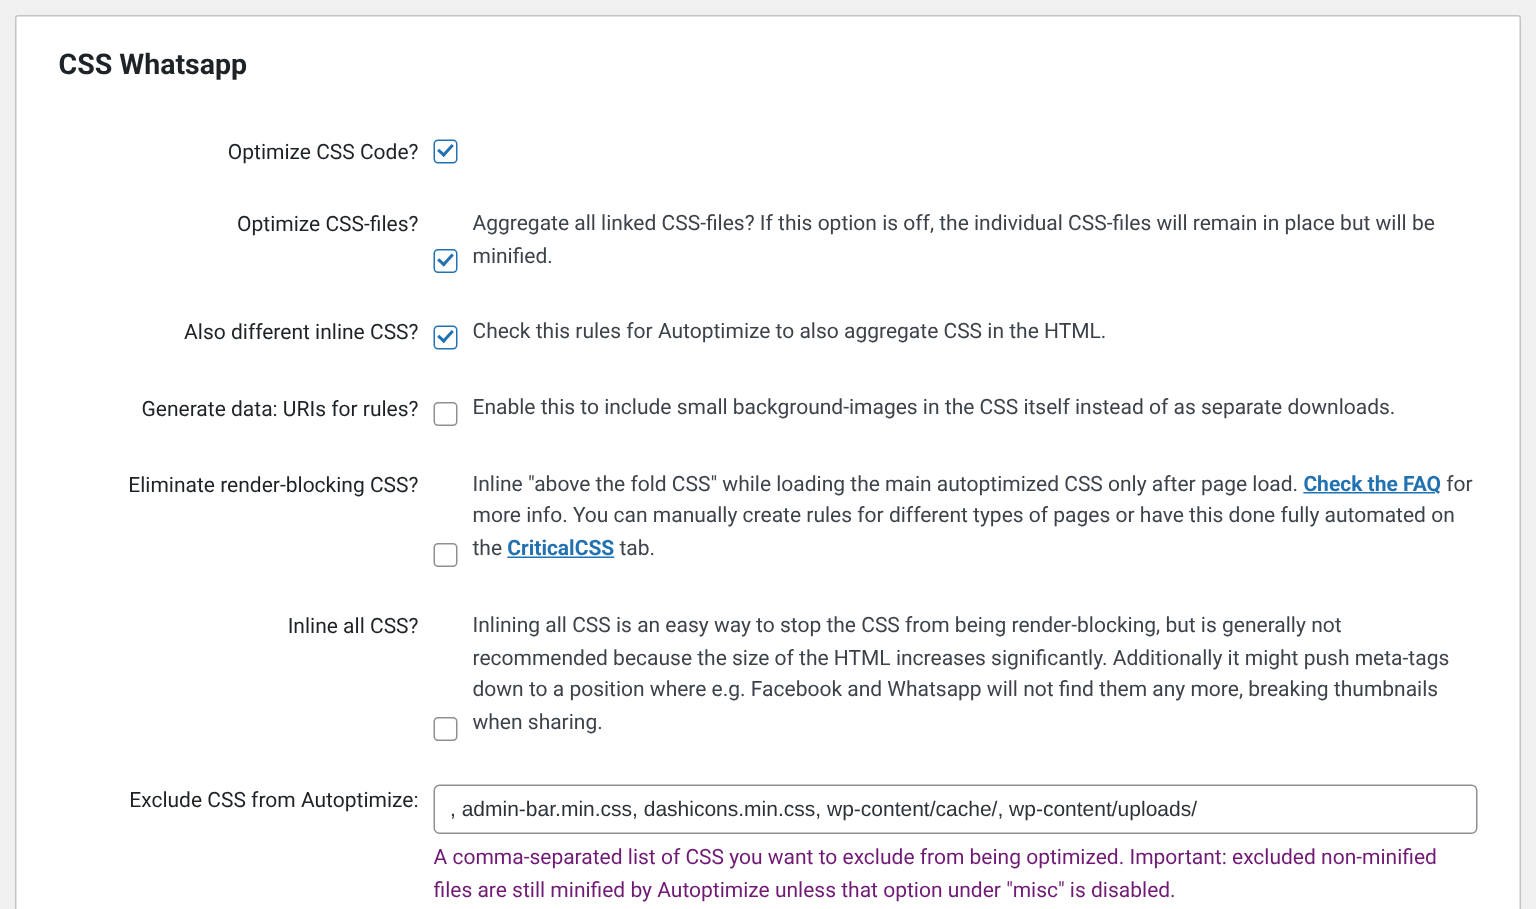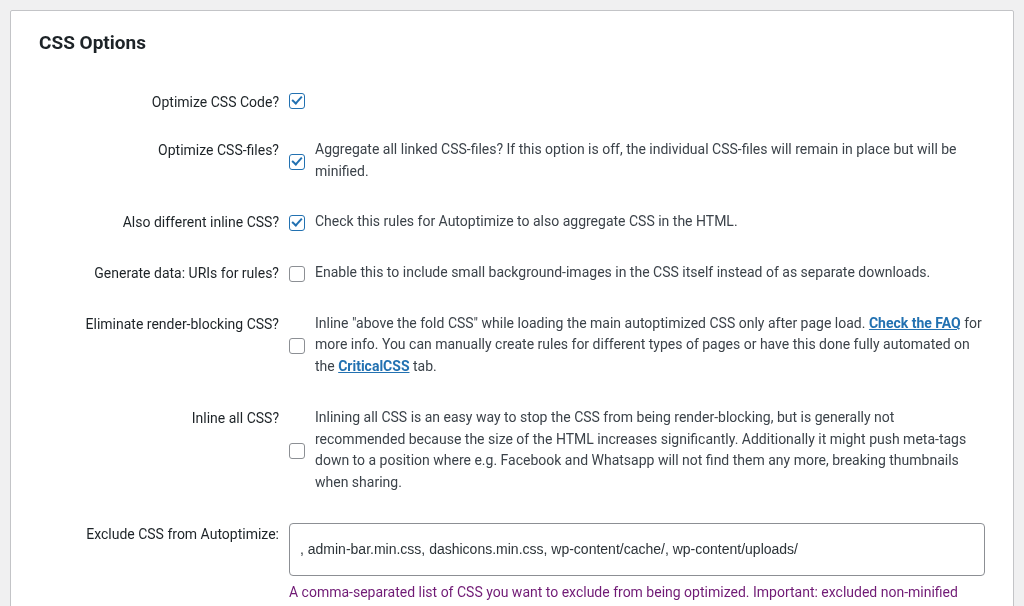--- a/index.html
+++ b/index.html
@@ -39,21 +39,21 @@
     }
     .form-table td {
       vertical-align: top;
       padding: 13px 0 16px 0;
       font-size: 14px;
       color: #3c434a;
       line-height: 1.55;
     }
     .cb-wrap {
       display: flex;
-      align-items: center;
+      align-items: flex-end;
     }
     .checkbox {
       width: 16px;
       height: 16px;
       flex: 0 0 16px;
       border: 1.5px solid #8c8f94;
       border-radius: 3px;
       margin-top: 2px;
       margin-right: 10px;
       position: relative;
@@ -78,38 +78,38 @@
       flex: 1;
     }
     a.link {
       color: #2271b1;
       text-decoration: underline;
       font-weight: bold;
     }
     input.text-field {
       width: 100%;
       font-size: 14px;
-      padding: 16px 10px;
+      padding: 6px 10px;
       border: 1px solid #8c8f94;
       border-radius: 4px;
       color: #2c3338;
       background: #fff;
       line-height: 1.4;
     }
     .help-below {
       margin-top: 6px;
       color: #701a75;
       line-height: 1.55;
     }
   </style>
 </head>
 <body>
 
 <div class="panel">
-  <div class="section-title">CSS Options</div>
+  <div class="section-title">CSS Whatsapp</div>
 
   <table class="form-table">
 
     <tbody>
         <tr>
       <th>Optimize CSS Code?</th>
       <td>
         <div class="cb-wrap">
           <span class="checkbox checked"></span>
         </div>

